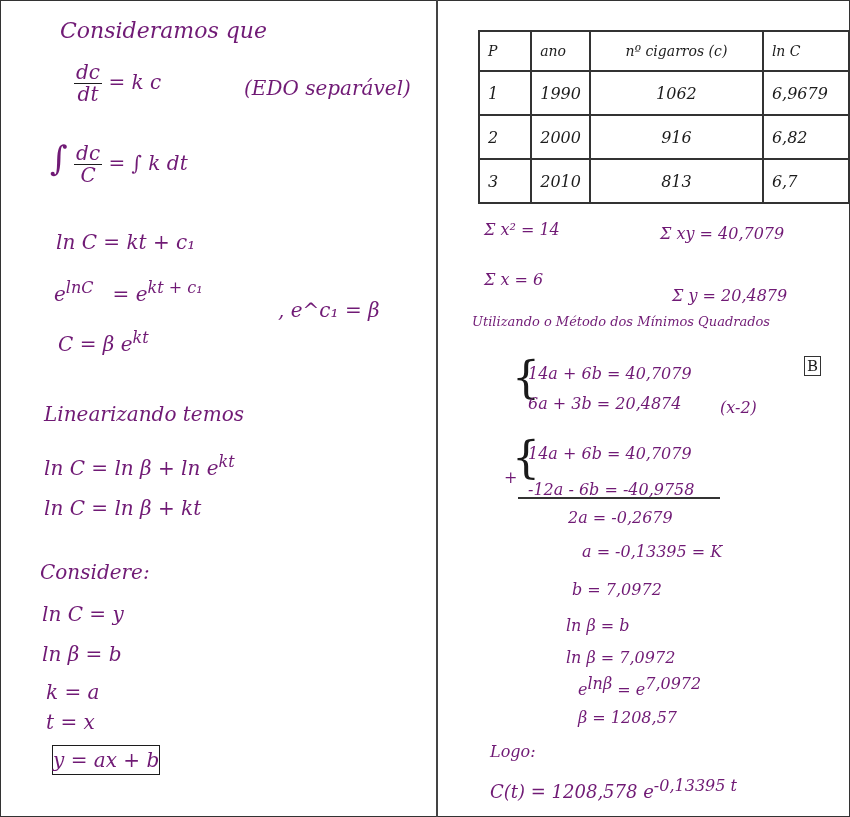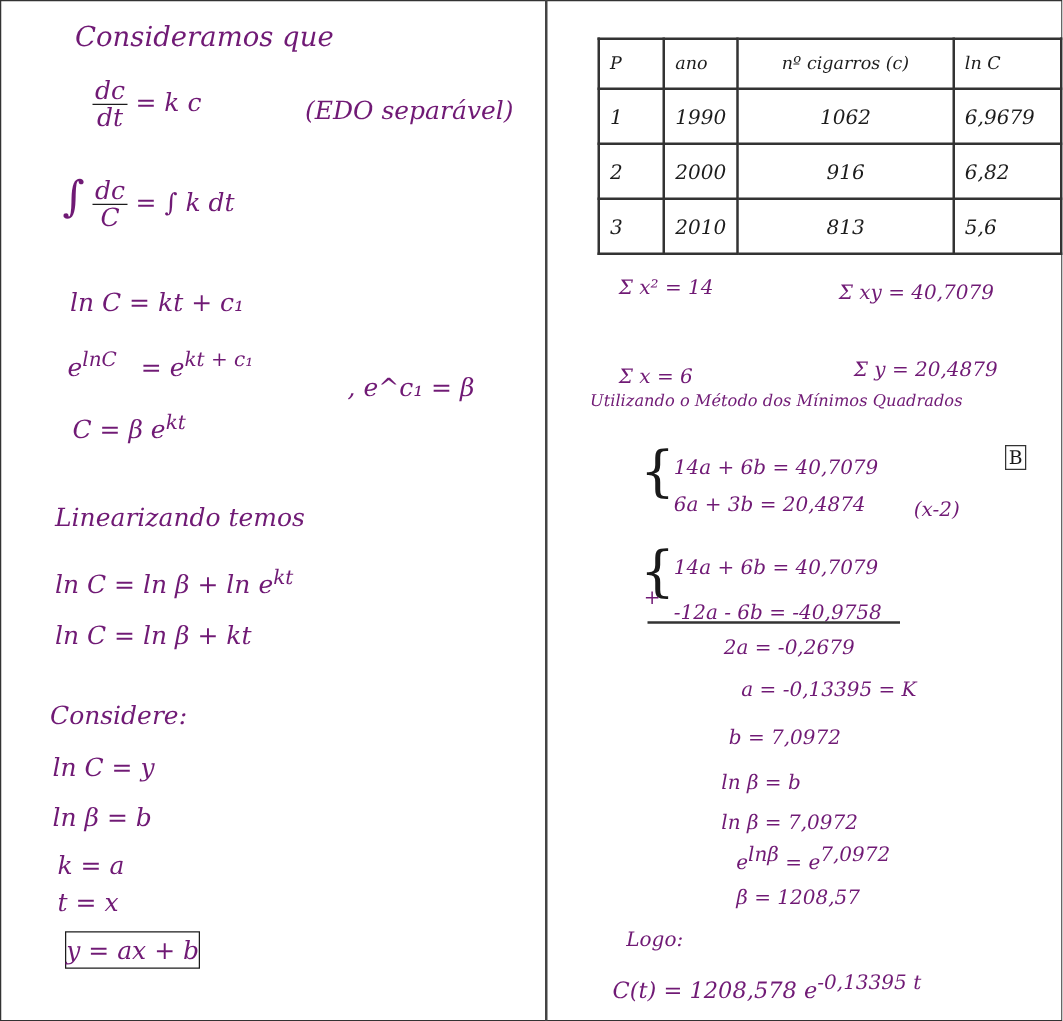--- a/index.html
+++ b/index.html
@@ -3,21 +3,21 @@
 <meta charset="utf-8">
 <style>
   html, body { margin: 0; padding: 0; background: #ffffff; }
   body { width: 850px; height: 817px; position: relative; overflow: hidden;
          font-family: "DejaVu Serif", serif; color: #1a1a1a; }
   .frame { position: absolute; left: 0; top: 0; width: 848px; height: 815px;
            border: 1px solid #333; }
   .divider { position: absolute; left: 436px; top: 0; width: 2px; height: 817px; background: #444; }
   .hw { position: absolute; font-family: "DejaVu Serif", serif; font-style: italic;
         font-size: 20px; color: #701a75; white-space: nowrap; }
-  .sm { font-size: 16px; margin-left: 11px; }
+  .sm { font-size: 16px; }
   .xs { font-size: 13px; }
   .frac { display: inline-block; vertical-align: middle; text-align: center; line-height: 1.05; }
   .frac .num { display: block; border-bottom: 1.5px solid #1c1c1c; padding: 0 2px; }
   .frac .den { display: block; }
   sup { font-size: 16px; }
   .boxed { border: 1.5px solid #1c1c1c; padding: 2px 0; }
   table.tbl { position: absolute; left: 478px; top: 30px; border-collapse: collapse;
               font-family: "DejaVu Serif", serif; font-style: italic; color: #1c1c1c; }
   table.tbl td { border: 2px solid #333; height: 42px; padding: 0 8px; font-size: 16px; }
   table.tbl tr.head td { height: 38px; font-size: 14px; }
@@ -96,28 +96,28 @@
   <tr>
     <td class="c1">2</td>
     <td class="c2">2000</td>
     <td class="c3">916</td>
     <td class="c4">6,82</td>
   </tr>
   <tr>
     <td class="c1">3</td>
     <td class="c2">2010</td>
     <td class="c3">813</td>
-    <td class="c4">5,6</td>
+    <td class="c4">6,7</td>
   </tr>
 </tbody>
   </table>
 
 <div class="hw sm" style="left:484px; top:220px;">Σ x² = 14</div>
 <div class="hw sm" style="left:660px; top:224px;">Σ xy = 40,7079</div>
-<div class="hw sm" style="left:484px; top:291px;">Σ x = 6</div>
+<div class="hw sm" style="left:484px; top:270px;">Σ x = 6</div>
 <div class="hw sm" style="left:672px; top:286px;">Σ y = 20,4879</div>
 <div class="hw xs" style="left:472px; top:314px;">Utilizando o Método dos Mínimos Quadrados</div>
 
 <div class="mark" style="left:804px; top:356px;">B</div>
 
 <div class="brace" style="left:512px; top:356px;">{</div>
 <div class="hw sm" style="left:528px; top:364px;">14a + 6b = 40,7079</div>
 <div class="hw sm" style="left:528px; top:394px;">6a + 3b = 20,4874</div>
 <div class="hw sm" style="left:720px; top:398px;">(x-2)</div>
 

